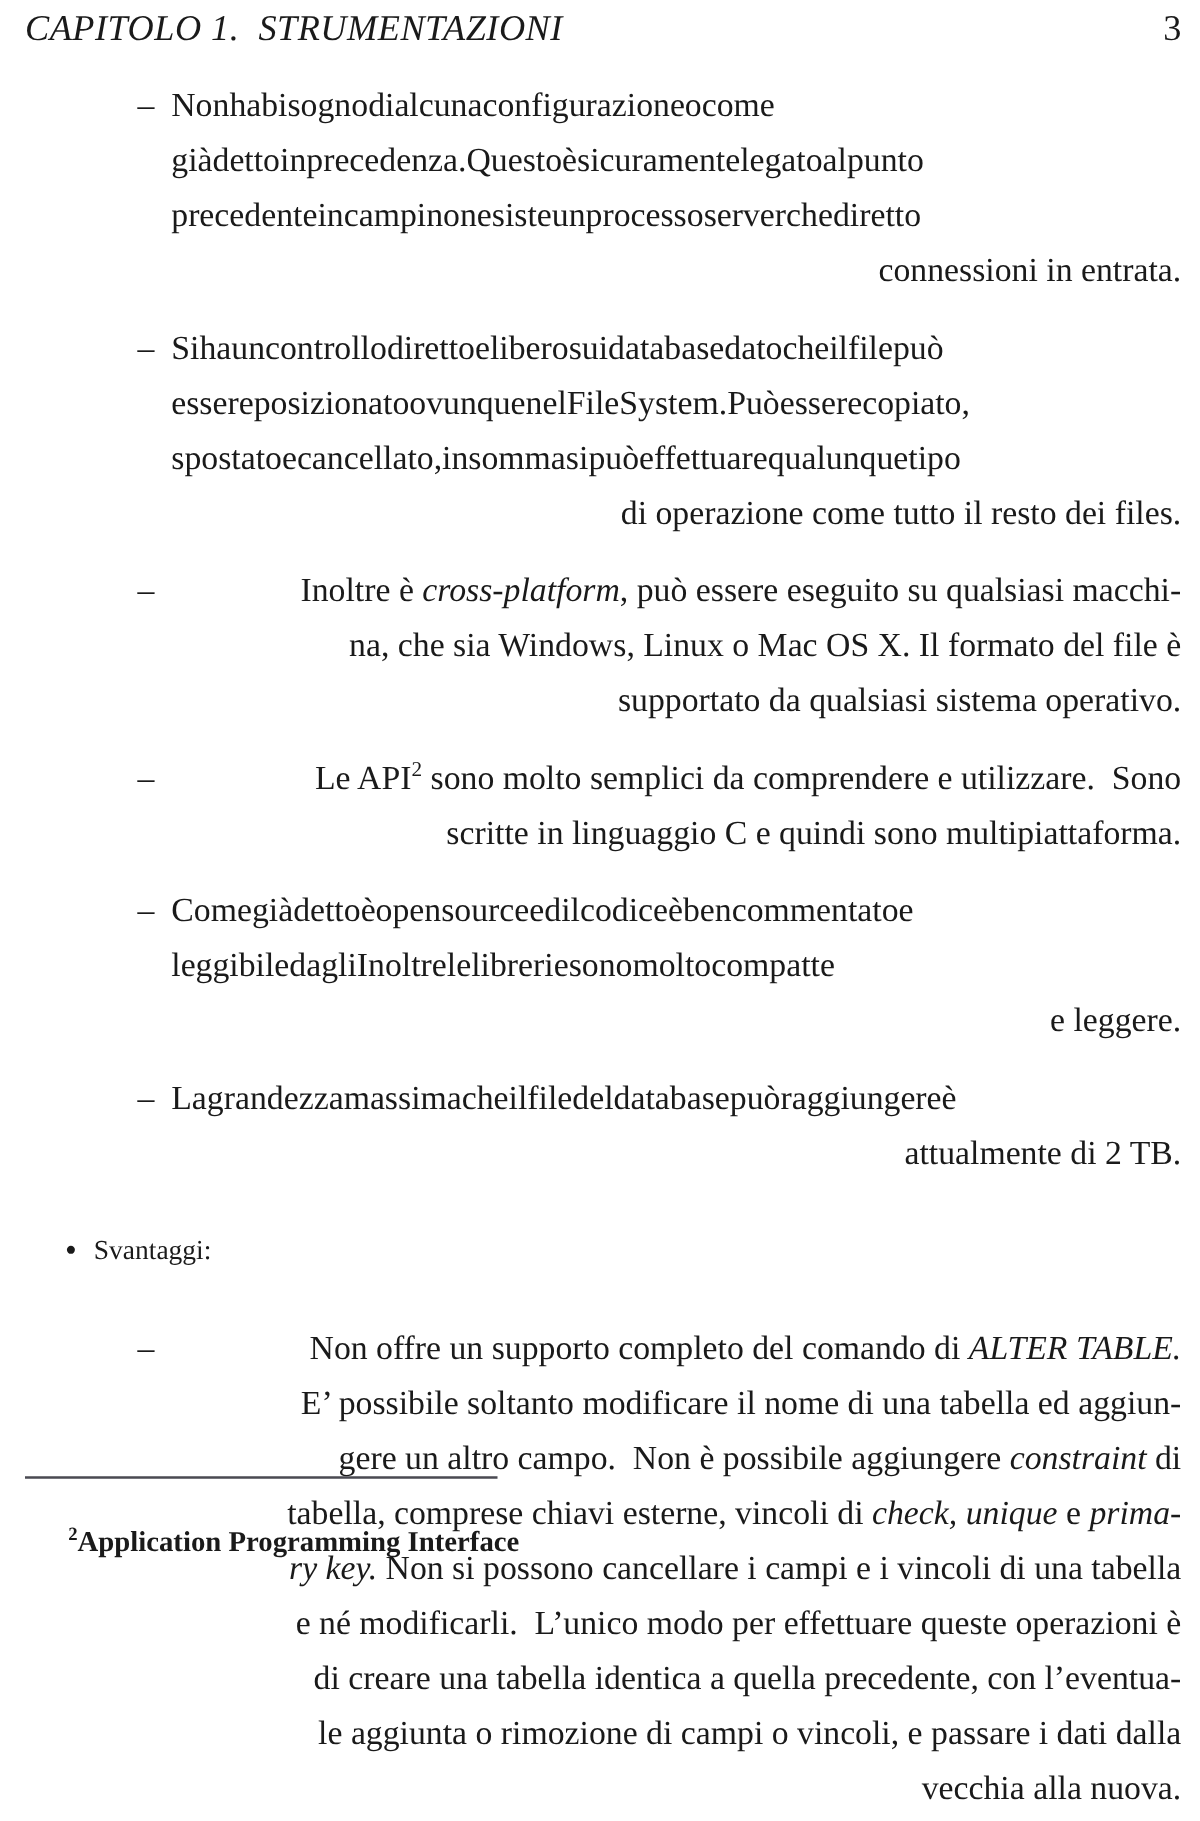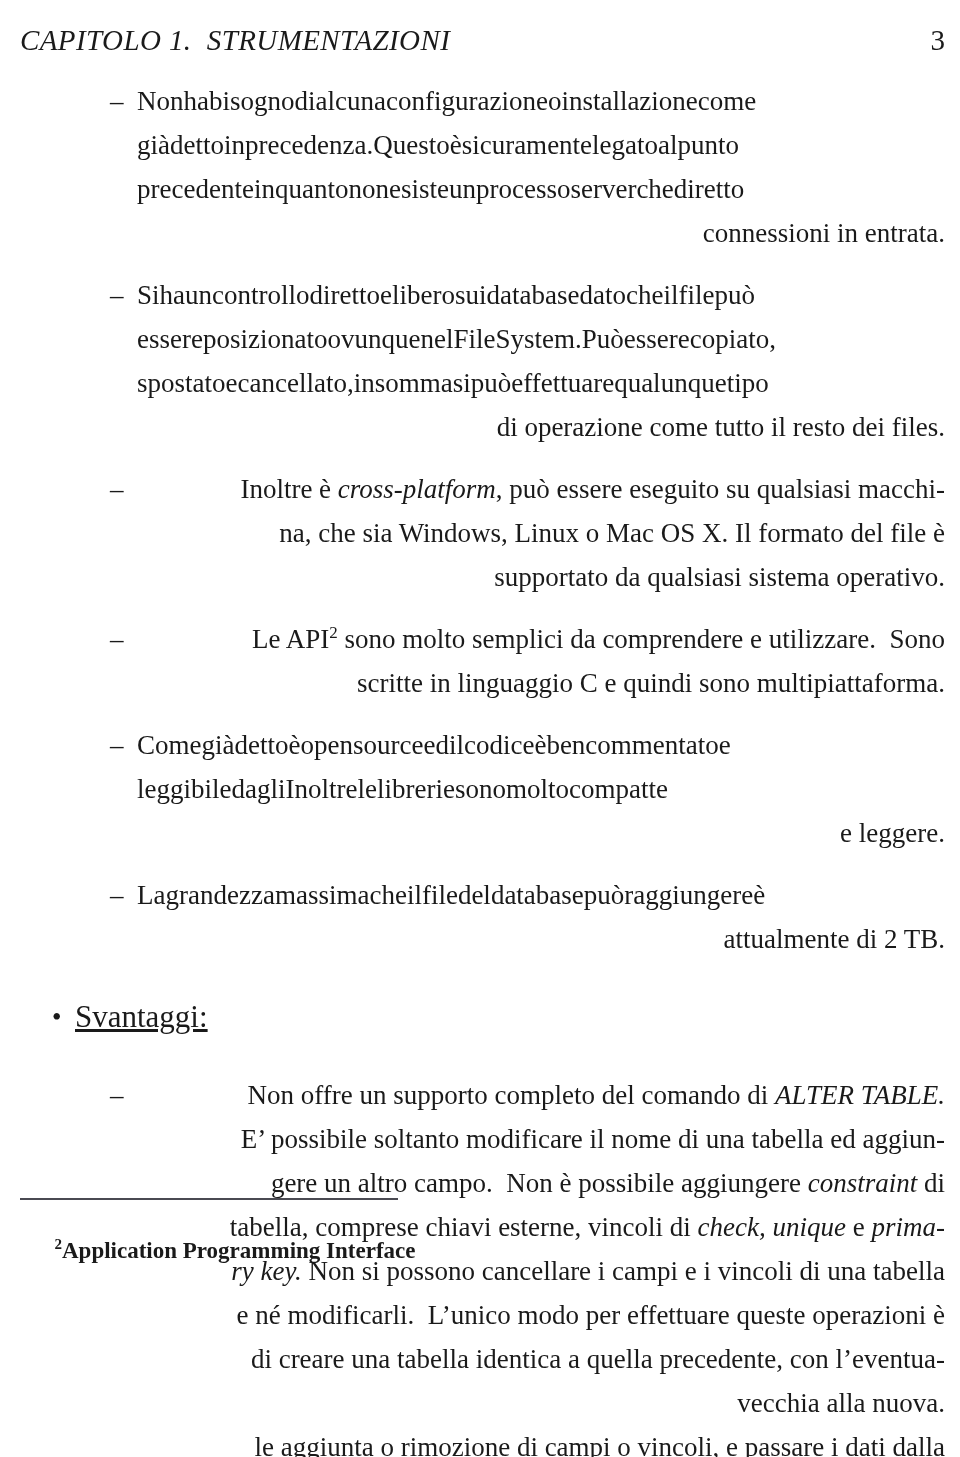--- a/index.html
+++ b/index.html
@@ -12,21 +12,21 @@
     height: 1457px;
     position: relative;
     overflow: hidden;
     font-family: "Liberation Serif", "DejaVu Serif", serif;
     color: #1a1a1a;
     -webkit-font-smoothing: antialiased;
   }
 
   .page {
     position: absolute;
-    left: 0; top: 17px;
+    left: 0; top: 0;
     width: 960px;
     height: 1285px;
   }
 
   
   .page-header {
     position: absolute;
     left: 20px;
     top: 4px;
     width: 925px;
@@ -62,23 +62,22 @@
     margin: 0 0 0 0;
   }
   .item-l1 > .marker-dot {
     position: absolute;
     left: 52px;
     top: 0;
     font-size: 27px;
     line-height: 44px;
   }
   .item-l1 > .item-text {
-    font-size: 31px;
-    line-height: 44px;
-    text-decoration: underline;
+    font-size: 22px;
+    line-height: 44px;
   }
 
   
   .item-l2 {
     position: relative;
     padding-left: 137px;
     padding-right: 15px;
     margin: 0;
   }
   .item-l2 > .marker-dash {
@@ -155,23 +154,23 @@
   <div class="page-header">
     <span class="header-title">CAPITOLO 1.  STRUMENTAZIONI</span>
     <span class="header-pageno">3</span>
   </div>
 
   <div class="body-col">
     <div id="body-mount">
         <div class="item-l2">
           <span class="marker-dash">–</span>
           <div class="item-text">
-            <div class="jline"><span>Non</span><span>ha</span><span>bisogno</span><span>di</span><span>alcuna</span><span>configurazione</span><span>o</span><span>installazione</span><span>come</span></div>
+            <div class="jline"><span>Non</span><span>ha</span><span>bisogno</span><span>di</span><span>alcuna</span><span>configurazione</span><span>o</span><span>come</span></div>
             <div class="jline"><span>già</span><span>detto</span><span>in</span><span>precedenza.</span><span>Questo</span><span>è</span><span>sicuramente</span><span>legato</span><span>al</span><span>punto</span></div>
-            <div class="jline"><span>precedente</span><span>in</span><span>quanto</span><span>non</span><span>esiste</span><span>un</span><span>processo</span><span>server</span><span>che</span><span>diretto</span></div>
+            <div class="jline"><span>precedente</span><span>in</span><span>campi</span><span>non</span><span>esiste</span><span>un</span><span>processo</span><span>server</span><span>che</span><span>diretto</span></div>
             <div class="jline last"><span>connessioni in entrata.</span></div>
           </div>
         </div>
         <div class="gap-sm"></div>
         <div class="item-l2">
           <span class="marker-dash">–</span>
           <div class="item-text">
             <div class="jline"><span>Si</span><span>ha</span><span>un</span><span>controllo</span><span>diretto</span><span>e</span><span>libero</span><span>sui</span><span>database</span><span>dato</span><span>che</span><span>il</span><span>file</span><span>può</span></div>
             <div class="jline"><span>essere</span><span>posizionato</span><span>ovunque</span><span>nel</span><span>File</span><span>System.</span><span>Può</span><span>essere</span><span>copiato,</span></div>
             <div class="jline"><span>spostato</span><span>e</span><span>cancellato,</span><span>insomma</span><span>si</span><span>può</span><span>effettuare</span><span>qualunque</span><span>tipo</span></div>
@@ -218,22 +217,22 @@
         <div class="item-l2">
           <span class="marker-dash">–</span>
           <div class="item-text">
             <div class="jline last"><span><span>Non offre un supporto completo del comando di </span><span class="it">ALTER TABLE.</span></span></div>
             <div class="jline last"><span><span>E’ possibile soltanto modificare il nome di una tabella ed aggiun-</span></span></div>
             <div class="jline last"><span><span>gere un altro campo.  Non è possibile aggiungere </span><span class="it">constraint</span><span> di</span></span></div>
             <div class="jline last"><span><span>tabella, comprese chiavi esterne, vincoli di </span><span class="it">check,</span><span> </span><span class="it">unique</span><span> e </span><span class="it">prima-</span></span></div>
             <div class="jline last"><span><span class="it">ry key.</span><span> Non si possono cancellare i campi e i vincoli di una tabella</span></span></div>
             <div class="jline last"><span><span>e né modificarli.  L’unico modo per effettuare queste operazioni è</span></span></div>
             <div class="jline last"><span><span>di creare una tabella identica a quella precedente, con l’eventua-</span></span></div>
+            <div class="jline last"><span><span>le aggiunta o rimozione di campi o vincoli, e passare i dati dalla</span></span></div>
             <div class="jline last"><span><span>vecchia alla nuova.</span></span></div>
-            <div class="jline last"><span><span>le aggiunta o rimozione di campi o vincoli, e passare i dati dalla</span></span></div>
           </div>
         </div>
       </div>
   </div>
 
   <div class="footnote-area">
     <div class="footnote-rule"></div>
     <div class="footnote-text">
       <sup>2</sup><span>Application Programming Interface</span>
     </div>

